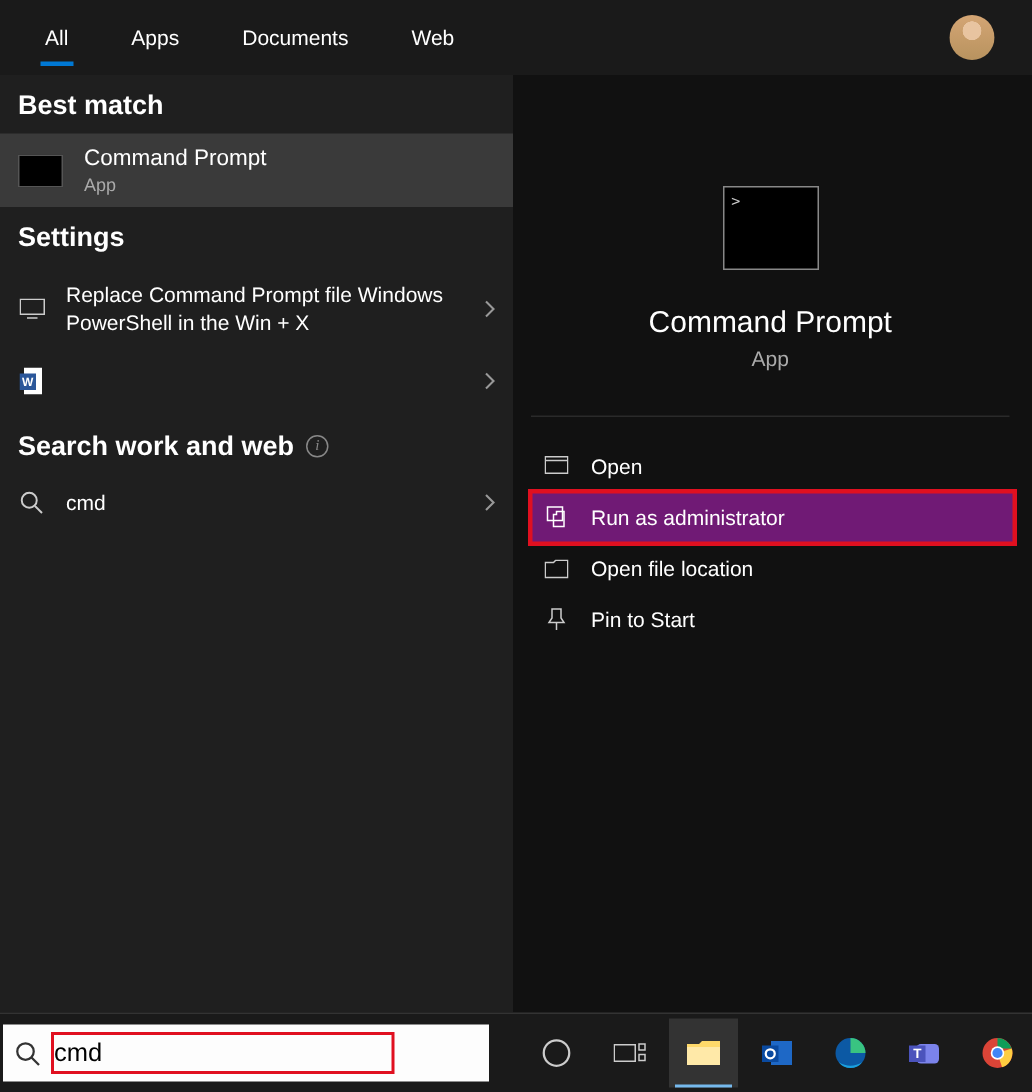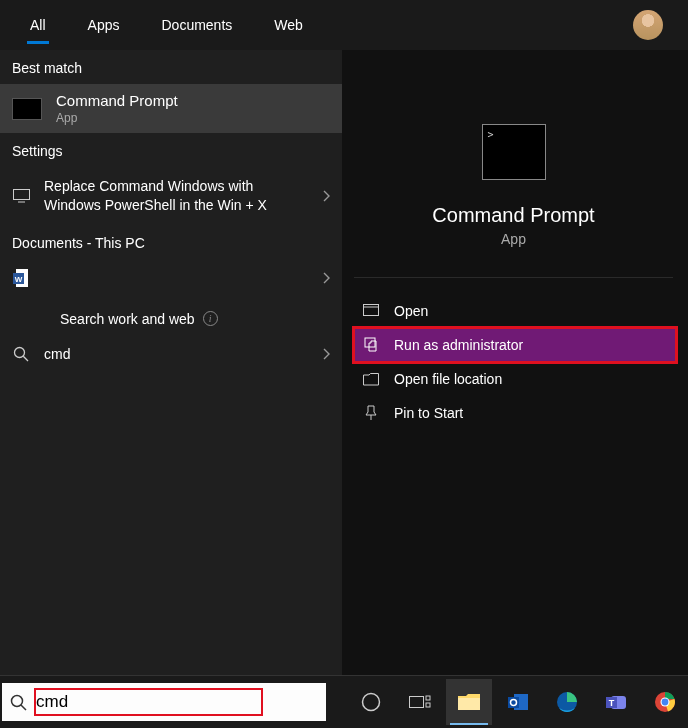--- a/index.html
+++ b/index.html
@@ -11,37 +11,37 @@
     .tab.active::after { content: ""; position: absolute; bottom: 6px; left: 12px; right: 12px; height: 3px; background: #0078d4; }
     .tab-more { display: flex; align-items: center; gap: 4px; }
     .avatar { width: 30px; height: 30px; border-radius: 50%; background: #d4a574; margin-left: auto; margin-right: 10px; overflow: hidden; background-image: radial-gradient(circle at 50% 35%, #e8c4a0 25%, transparent 26%), linear-gradient(#d4a574, #b8935f); }
     
     
     .main { display: flex; height: 625px; }
     .left-panel { width: 342px; background: #1f1f1f; overflow-y: auto; }
     .right-panel { width: 346px; background: #111; padding-top: 18px; }
     
     
-    .section-header { color: #fff; font-size: 14px; font-weight: 400; padding: 10px 12px 8px; }
+    .section-header { color: #fff; font-size: 18px; font-weight: 700; padding: 10px 12px 8px; }
     .best-match-item { display: flex; align-items: center; padding: 8px 12px; background: #3a3a3a; gap: 14px; }
     .cmd-icon-sm { width: 30px; height: 22px; background: #000; border: 1px solid #555; }
     .bm-text .title { color: #fff; font-size: 15px; }
     .bm-text .sub { color: #aaa; font-size: 12px; margin-top: 2px; }
     
     .setting-item, .doc-item, .web-item { display: flex; align-items: center; padding: 10px 12px; gap: 14px; color: #fff; cursor: pointer; }
     .setting-item .text { flex: 1; font-size: 14px; line-height: 1.35; }
     .chev-right { color: #999; font-size: 14px; margin-left: auto; }
     
     .web-item .web-text { display: flex; align-items: baseline; gap: 5px; }
     .web-item .q { font-size: 14px; }
     .web-item .sub { color: #888; font-size: 13px; }
     
     .inline-icon { width: 18px; height: 18px; display: flex; align-items: center; justify-content: center; flex-shrink: 0; }
     
-    .swb { display: flex; align-items: center; gap: 8px; padding: 14px 12px 8px; margin-left: 48px; }
+    .swb { display: flex; align-items: center; gap: 8px; padding: 14px 12px 8px; }
     .info-icon { width: 15px; height: 15px; border: 1px solid #888; border-radius: 50%; display: flex; align-items: center; justify-content: center; font-size: 10px; color: #888; font-style: italic; font-family: serif; }
     
     
     .preview { display: flex; flex-direction: column; align-items: center; padding: 10px 20px 30px; border-bottom: 1px solid #2a2a2a; margin: 0 15px 0 12px; }
     .preview-icon { width: 64px; height: 56px; background: #000; border: 1px solid #888; margin: 46px 0 24px; position: relative; }
     .preview-icon::before { content: ">"; position: absolute; top: 4px; left: 5px; color: #ccc; font-size: 10px; font-family: monospace; }
     .preview-title { color: #fff; font-size: 20px; font-weight: 400; }
     .preview-sub { color: #aaa; font-size: 14px; margin-top: 4px; }
     
     .action-list { padding: 16px 12px 0; }
@@ -88,29 +88,28 @@
     </div>
 
     <div class="section-header">Settings</div>
     <div class="setting-item">
       <span class="inline-icon">
         <svg width="17" height="14" viewBox="0 0 17 14">
             <rect x="0.5" y="0.5" width="16" height="10" stroke="#ccc" fill="none"></rect>
             <line x1="5" y1="13" x2="12" y2="13" stroke="#ccc"></line>
           </svg>
       </span>
-      <div class="text">Replace Command Windows with Windows PowerShell in the Win + X</div>
+      <div class="text">Replace Command Prompt file Windows PowerShell in the Win + X</div>
       <span class="chev-right">
         <svg width="7" height="12" viewBox="0 0 7 12">
             <path d="M1 1 L6 6 L1 11" stroke="#999" stroke-width="1.4" fill="none"></path>
           </svg>
       </span>
     </div>
 
-    <div class="section-header">Documents - This PC</div>
     <div class="doc-item">
       <span class="inline-icon">
         <svg width="16" height="18" viewBox="0 0 16 18">
             <rect x="3" y="0" width="12" height="18" fill="#fff"></rect>
             <rect x="0" y="4" width="11" height="11" fill="#2b579a"></rect>
             <text x="5.5" y="12.5" font-size="8" fill="#fff" text-anchor="middle" font-weight="bold">W</text>
           </svg>
       </span>
       <span class="chev-right">
         <svg width="7" height="12" viewBox="0 0 7 12">

